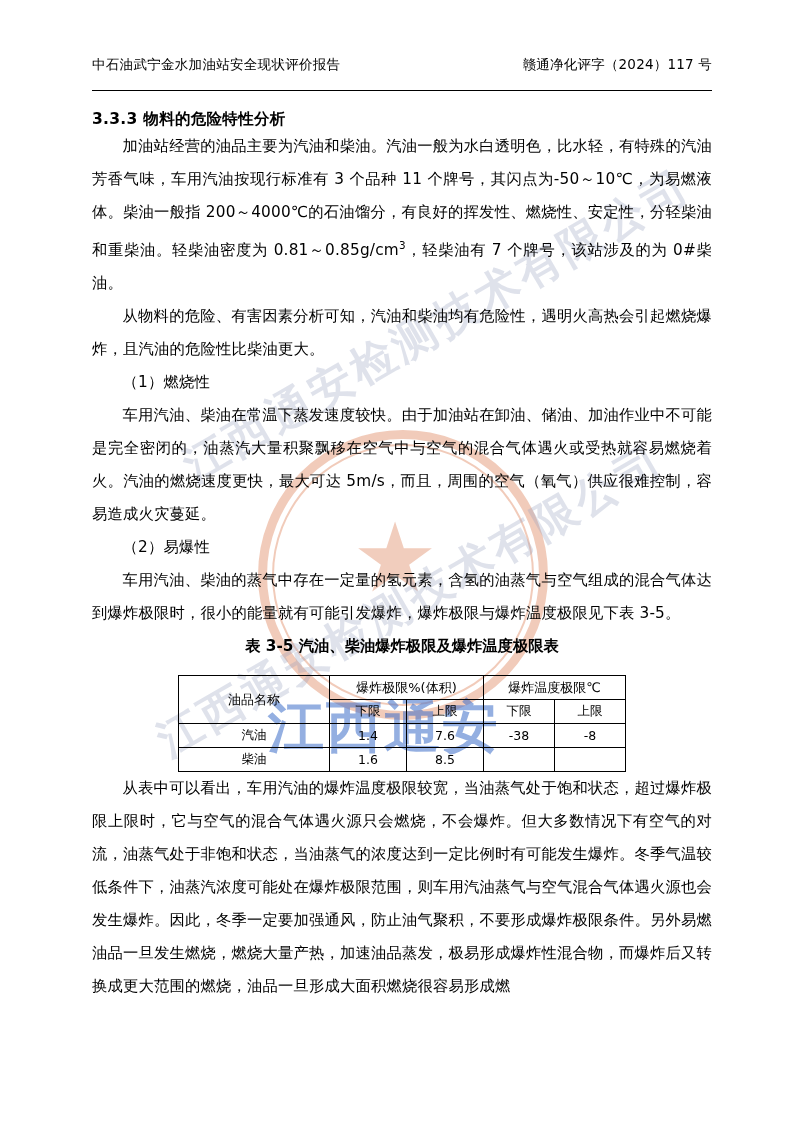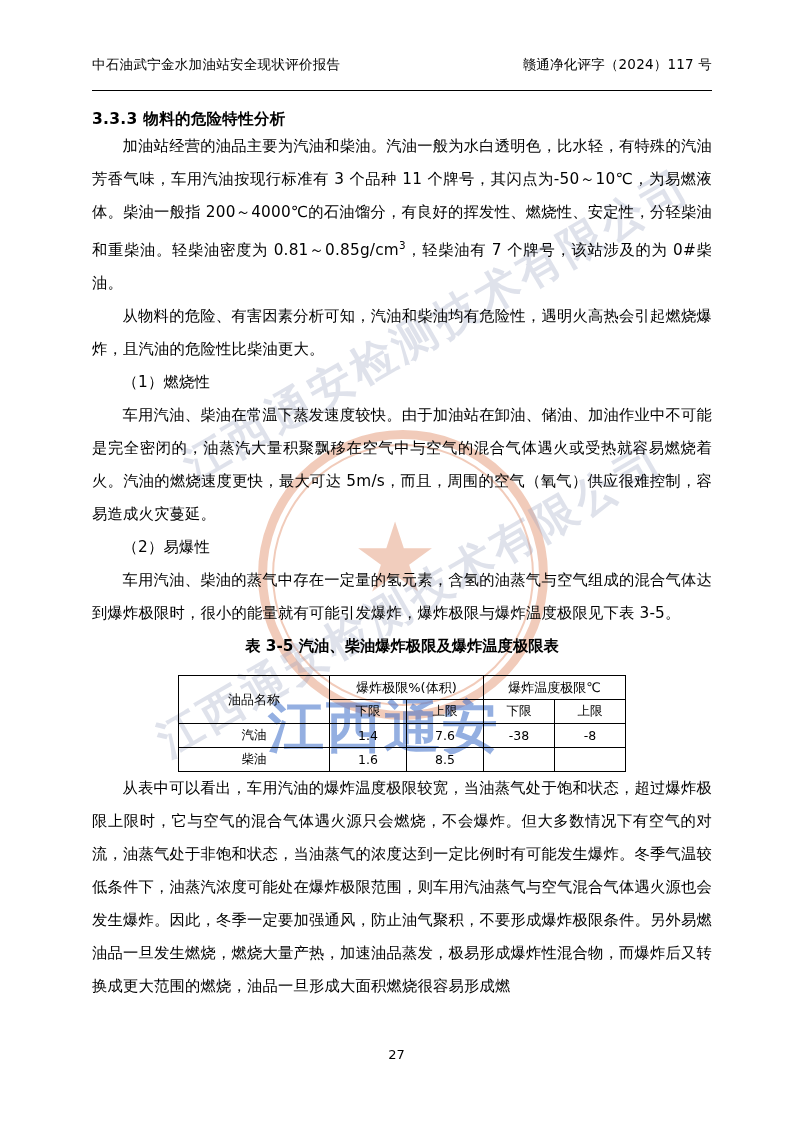--- a/index.html
+++ b/index.html
@@ -215,14 +215,13 @@
         <td></td>
         <td></td>
       </tr>
     </tbody>
       </table>
 
     <p class="body indent" style="">从表中可以看出，车用汽油的爆炸温度极限较宽，当油蒸气处于饱和状态，超过爆炸极限上限时，它与空气的混合气体遇火源只会燃烧，不会爆炸。但大多数情况下有空气的对流，油蒸气处于非饱和状态，当油蒸气的浓度达到一定比例时有可能发生爆炸。冬季气温较低条件下，油蒸汽浓度可能处在爆炸极限范围，则车用汽油蒸气与空气混合气体遇火源也会发生爆炸。因此，冬季一定要加强通风，防止油气聚积，不要形成爆炸极限条件。另外易燃油品一旦发生燃烧，燃烧大量产热，加速油品蒸发，极易形成爆炸性混合物，而爆炸后又转换成更大范围的燃烧，油品一旦形成大面积燃烧很容易形成燃</p>
 
   </div>
 
-  <div class="page-number">27</div>
 </div>
 
 </body></html>

